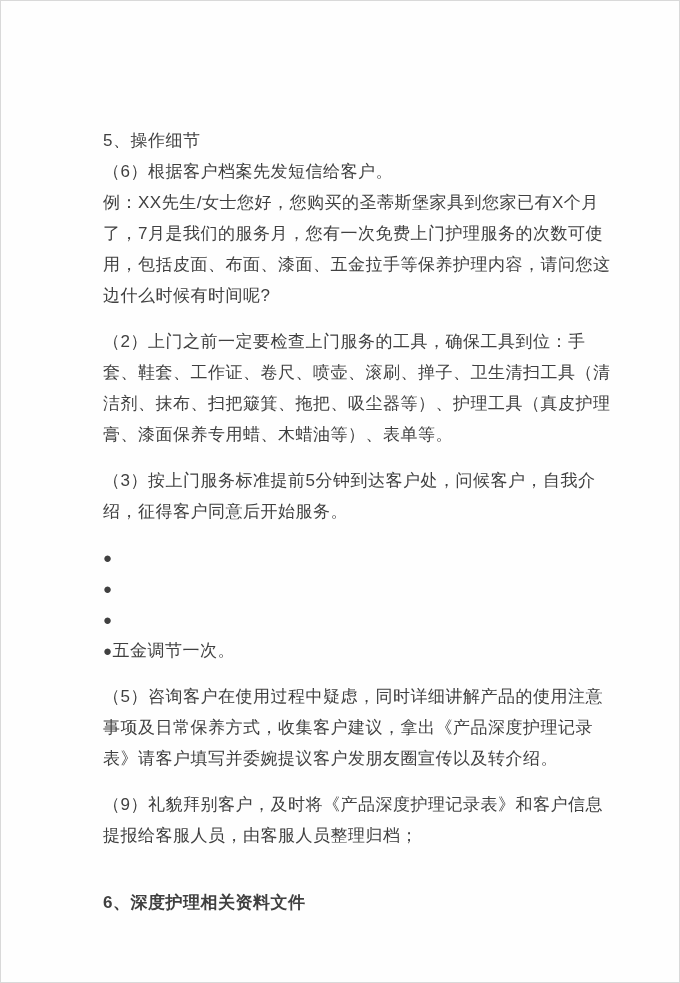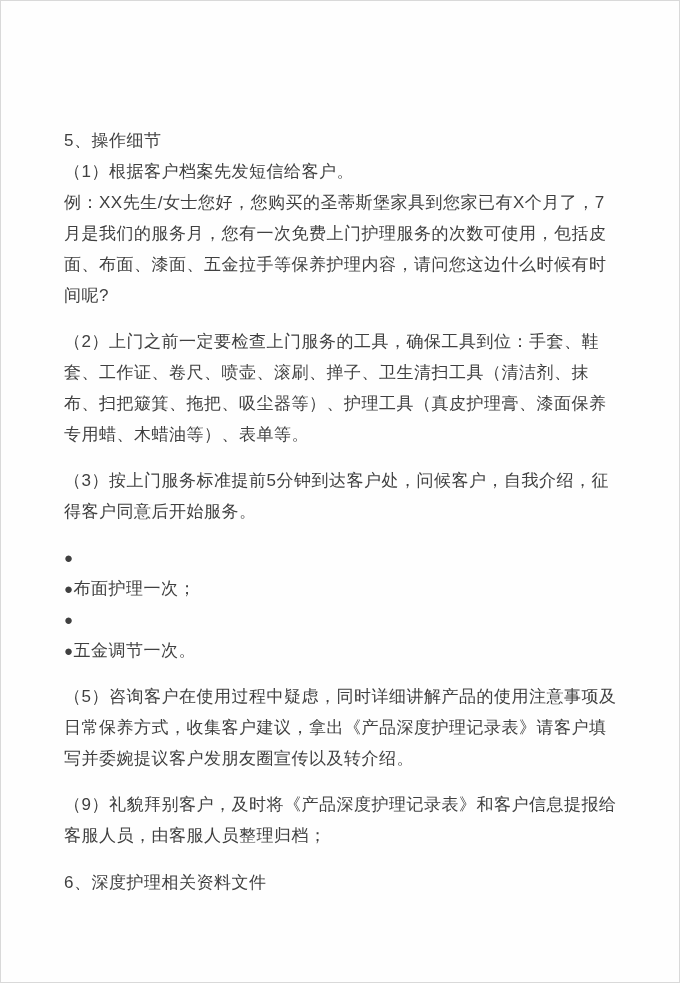--- a/index.html
+++ b/index.html
@@ -12,20 +12,21 @@
     height: 983px;
     font-family: "Liberation Sans", "DejaVu Sans", sans-serif;
   }
   .page {
     box-sizing: border-box;
     width: 680px;
     height: 983px;
     background: #fefefe;
     border: 1px solid #d9d9d9;
     overflow: hidden;
+    padding-left: 39px;
   }
   .doc {
     box-sizing: border-box;
     width: 100%;
     padding: 124px 62px 0 63px;
     color: #404040;
     font-size: 17px;
     line-height: 31px;
     letter-spacing: 0.5px;
   }
@@ -38,50 +39,50 @@
   }
   .bullet-line {
     display: flex;
     align-items: baseline;
   }
   .bullet-marker {
     flex: 0 0 auto;
     font-size: 15px;
   }
   .section6-block {
-    margin-top: 16px;
+    margin-top: 36px;
+    font-weight: bold;
   }
 </style>
 </head>
 <body>
 
 <div class="page">
   <div class="doc">
 
     <div class="block">
       <p>5、操作细节</p>
-      <p>（1）根据客户档案先发短信给客户。</p>
+      <p>（6）根据客户档案先发短信给客户。</p>
       <p>例：XX先生/女士您好，您购买的圣蒂斯堡家具到您家已有X个月了，7月是我们的服务月，您有一次免费上门护理服务的次数可使用，包括皮面、布面、漆面、五金拉手等保养护理内容，请问您这边什么时候有时间呢?</p>
     </div>
 
     <div class="block">
       <p>（2）上门之前一定要检查上门服务的工具，确保工具到位：手套、鞋套、工作证、卷尺、喷壶、滚刷、掸子、卫生清扫工具（清洁剂、抹布、扫把簸箕、拖把、吸尘器等）、护理工具（真皮护理膏、漆面保养专用蜡、木蜡油等）、表单等。</p>
     </div>
 
     <div class="block">
       <p>（3）按上门服务标准提前5分钟到达客户处，问候客户，自我介绍，征得客户同意后开始服务。</p>
     </div>
 
     <div class="block">
       <p class="bullet-line">
         <span class="bullet-marker">●</span>
       </p>
       <p class="bullet-line">
         <span class="bullet-marker">●</span>
-          <span>布面护理一次；</span>
       </p>
       <p class="bullet-line">
         <span class="bullet-marker">●</span>
       </p>
       <p class="bullet-line">
         <span class="bullet-marker">●</span>
           <span>五金调节一次。</span>
       </p>
     </div>
 

